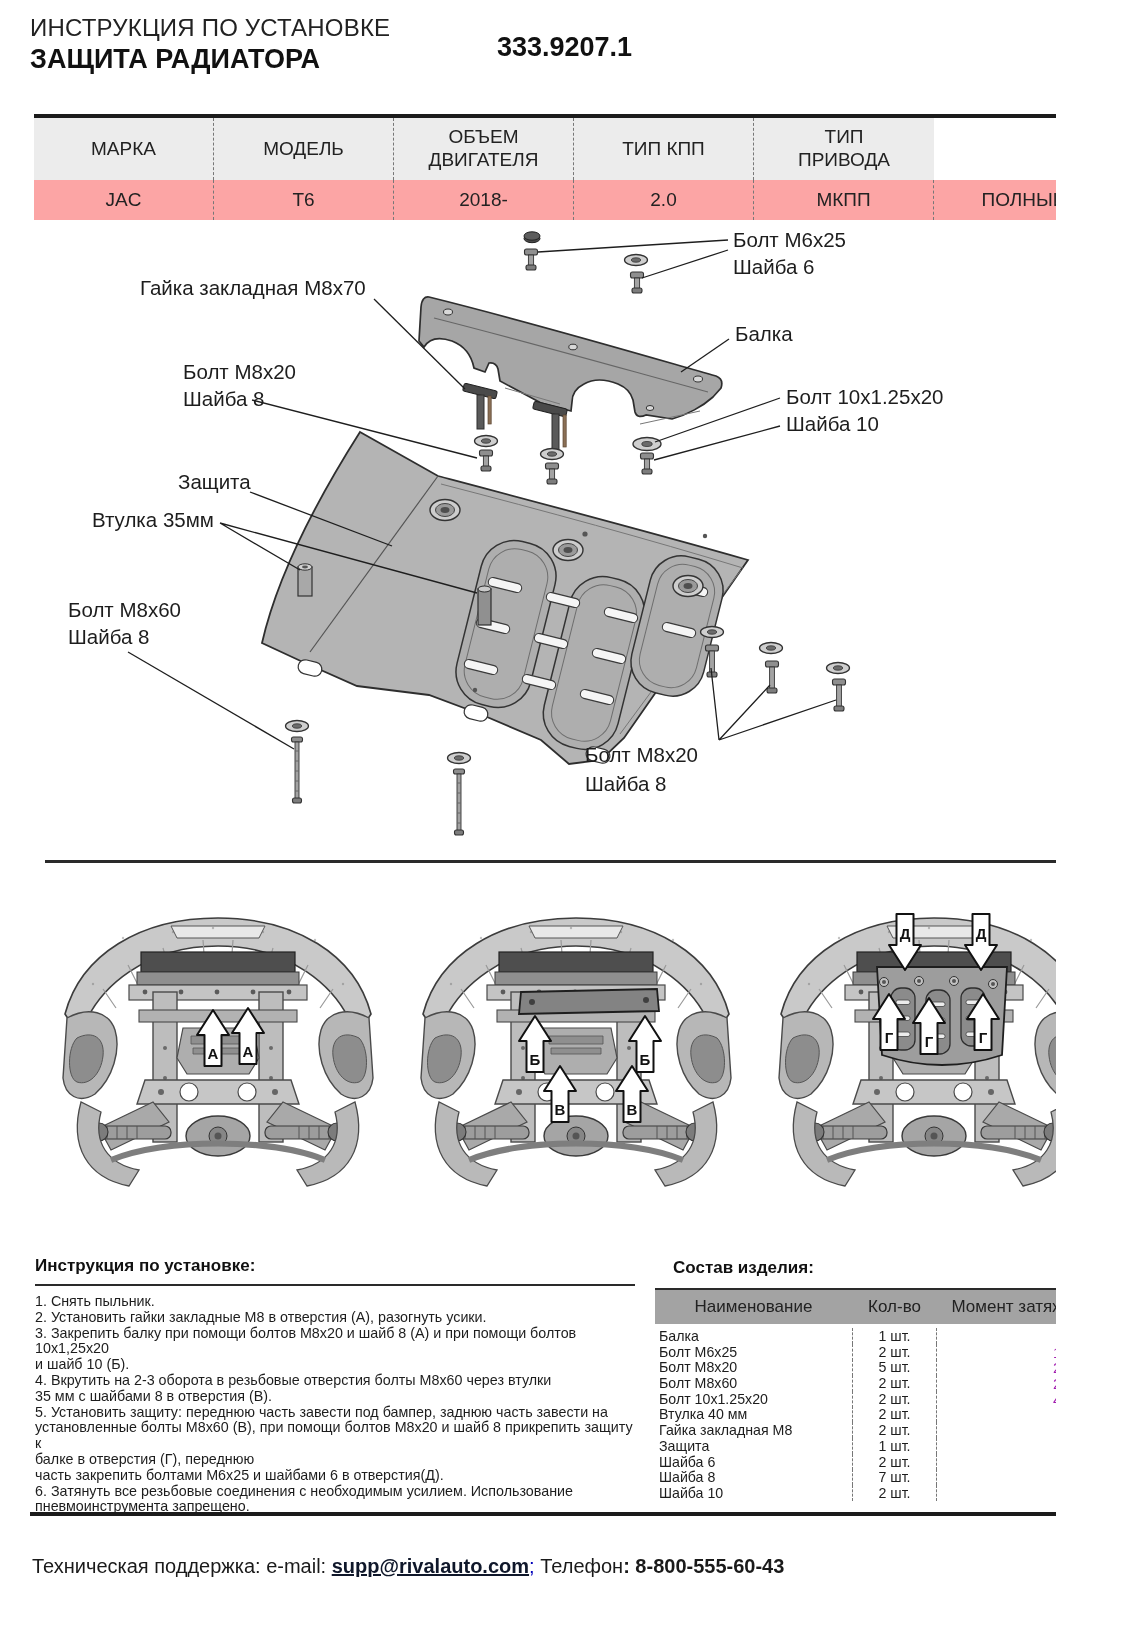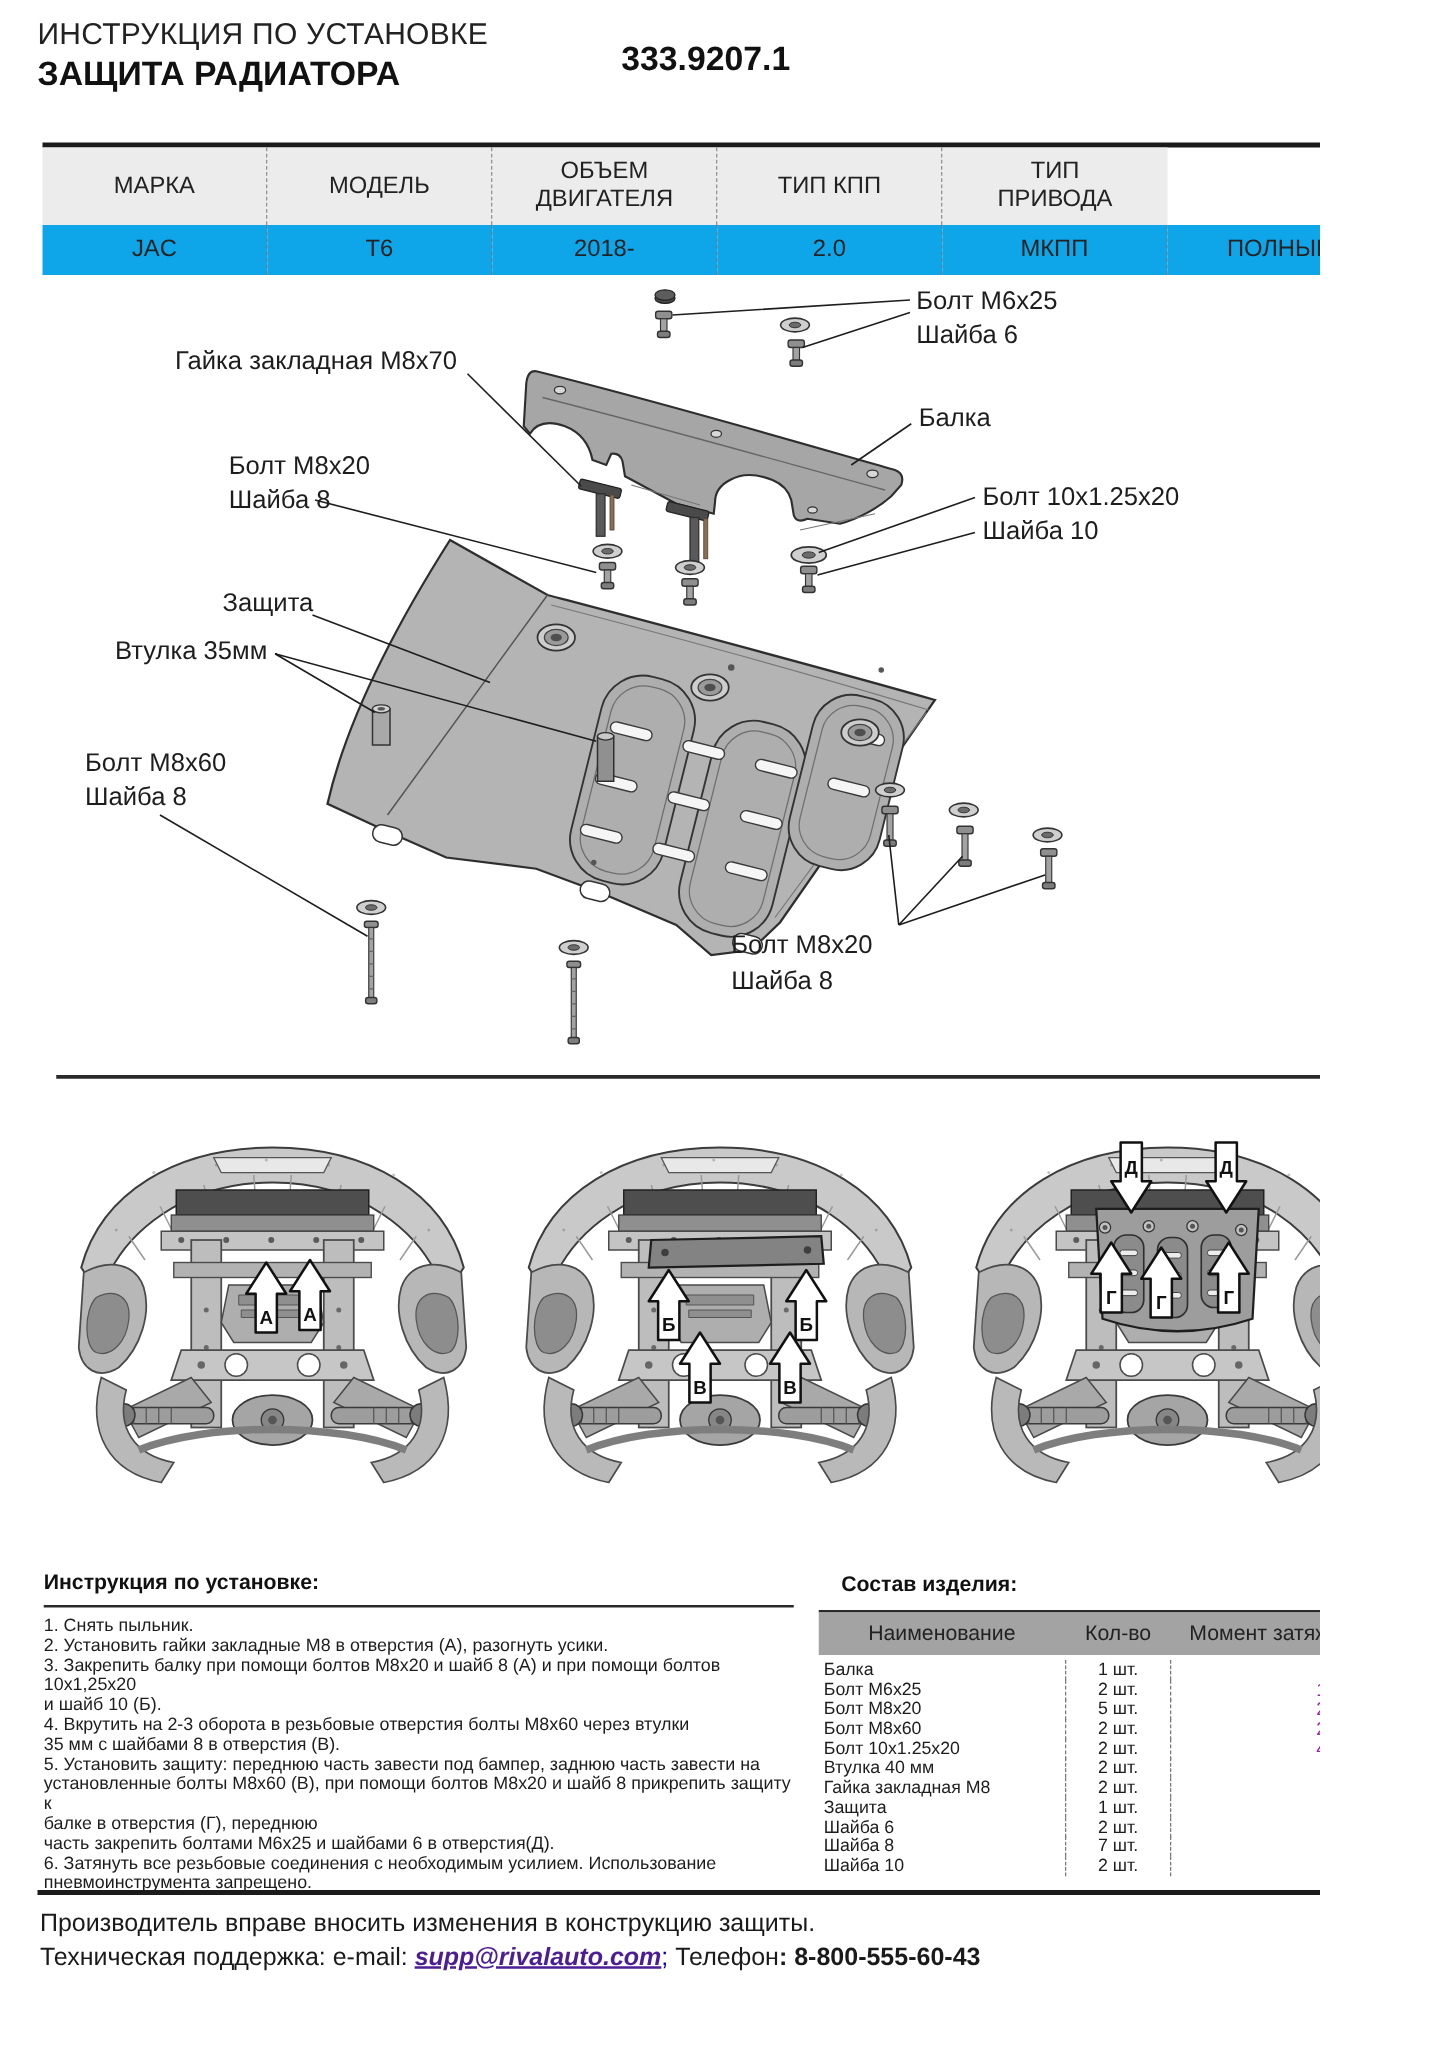--- a/index.html
+++ b/index.html
@@ -8,40 +8,40 @@
   .abs{position:absolute;}
   .doc-subtitle{left:30px;top:14px;font-size:24px;letter-spacing:0.2px;color:#222;}
   .doc-title{left:30px;top:44px;font-size:27px;font-weight:bold;color:#111;}
   .part-number{left:497px;top:32px;font-size:27px;font-weight:bold;color:#111;}
   .spec{left:34px;top:114px;width:1080px;border-top:4px solid #1b1b1b;}
   .spec-row{display:grid;grid-template-columns:repeat(6,1fr);}
   .spec-cell{display:flex;align-items:center;justify-content:center;text-align:center;
     white-space:pre-line;font-size:19px;color:#222;border-right:1px dashed #777;line-height:1.2;}
   .spec-cell:last-child{border-right:none;}
   .spec-head .spec-cell{height:62px;background:#ececec;}
-  .spec-vals .spec-cell{height:40px;background:#0ea5e9;}
+  .spec-vals .spec-cell{height:40px;background:#fca5a5;}
   .divider{left:45px;top:860px;width:1058px;height:3px;background:#2a2a2a;}
   .instr{left:35px;top:1256px;width:600px;}
   .instr h3,.parts h3{margin:0;font-size:17px;font-weight:bold;color:#111;}
   .instr h3{border-bottom:2px solid #2a2a2a;padding-bottom:8px;margin-bottom:8px;}
   .instr p{margin:0;font-size:14.3px;line-height:15.8px;white-space:pre-line;color:#1d1d1d;}
   .parts{left:655px;top:1258px;width:440px;}
   .parts h3{margin-left:18px;margin-bottom:10px;}
   .parts-table{border-top:2px solid #2a2a2a;}
   .parts-head{display:grid;grid-template-columns:197px 85px 158px;background:#a3a3a3;height:34px;}
   .parts-head div{display:flex;align-items:center;justify-content:center;font-size:17px;color:#222;}
   .parts-body{padding-top:4px;}
   .parts-row{display:grid;grid-template-columns:197px 85px 158px;height:15.7px;}
   .parts-row .pname{font-size:14.2px;padding-left:4px;color:#1d1d1d;}
   .parts-row .pqty{font-size:14.2px;text-align:center;border-left:1px dashed #777;border-right:1px dashed #777;color:#1d1d1d;}
   .parts-row .ptorq{font-size:15px;text-align:right;color:#a21caf;}
   .footline{left:30px;top:1512px;width:1086px;height:4px;background:#1b1b1b;}
   .foot1{left:32px;top:1528px;font-size:20px;color:#1a1a1a;}
   .foot2{left:32px;top:1555px;font-size:20px;color:#1a1a1a;}
-  .foot2 a{color:#4c1d95;font-weight:bold;text-decoration:underline;font-style:italic;}
+  .foot2 a{color:#0f172a;font-weight:bold;text-decoration:underline;}
   .foot2 .sep{color:#0000bb;}
   .foot2 .phone{font-weight:bold;}
   svg text{font-family:"Liberation Sans","DejaVu Sans",sans-serif;}
   .co{font-size:20.5px;fill:#1d1d1d;}
   .arrow-letter{font-size:15px;font-weight:bold;fill:#111;text-anchor:middle;}
   .cline{stroke:#1e1e1e;stroke-width:1.3;fill:none;}
 </style>
 </head>
 <body>
 
@@ -473,16 +473,15 @@
         <div class="parts-row">
             <div class="pname">Шайба 10</div>
             <div class="pqty">2 шт.</div>
             <div class="ptorq"></div>
           </div>
       </div>
     </div>
   </section>
 
   <div class="abs footline"></div>
-  <div class="abs foot1">Производитель вправе вносить изменения в конструкцию защиты.</div>
   <div class="abs foot2"><span>Техническая поддержка:  e-mail: </span><a href="#">supp@rivalauto.com</a><span class="sep">; </span><span>Телефон</span><span class="phone">: 8-800-555-60-43</span></div>
 
 </div>
 
 </body></html>

